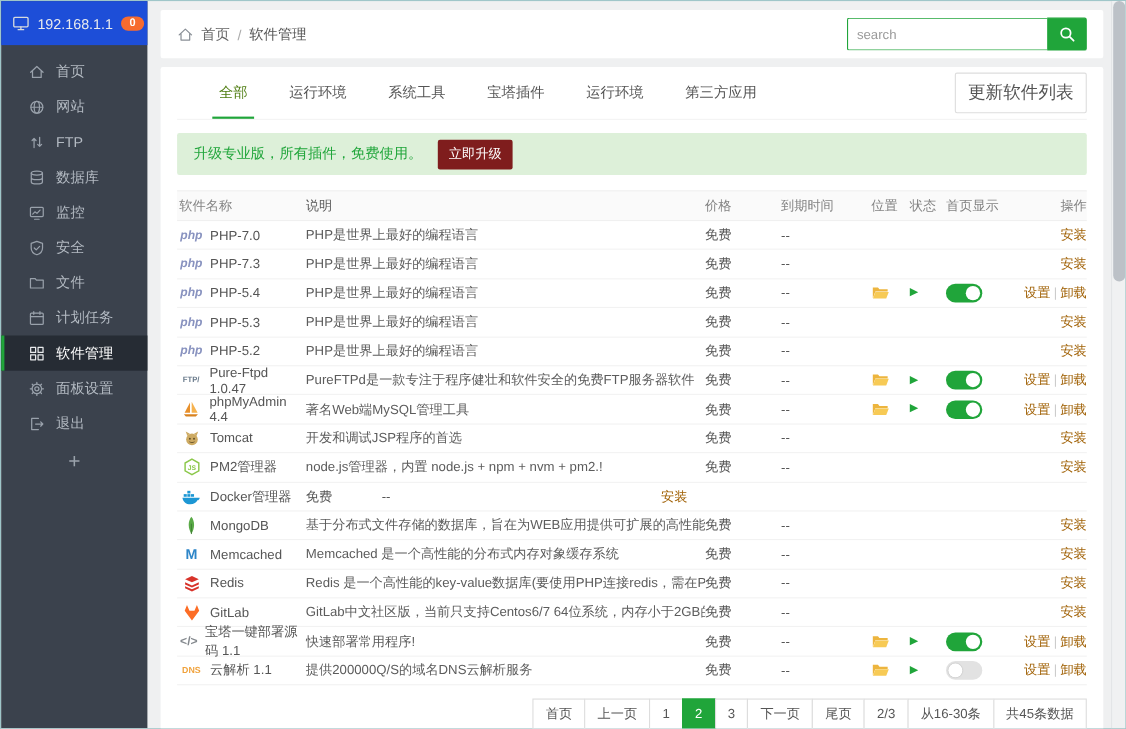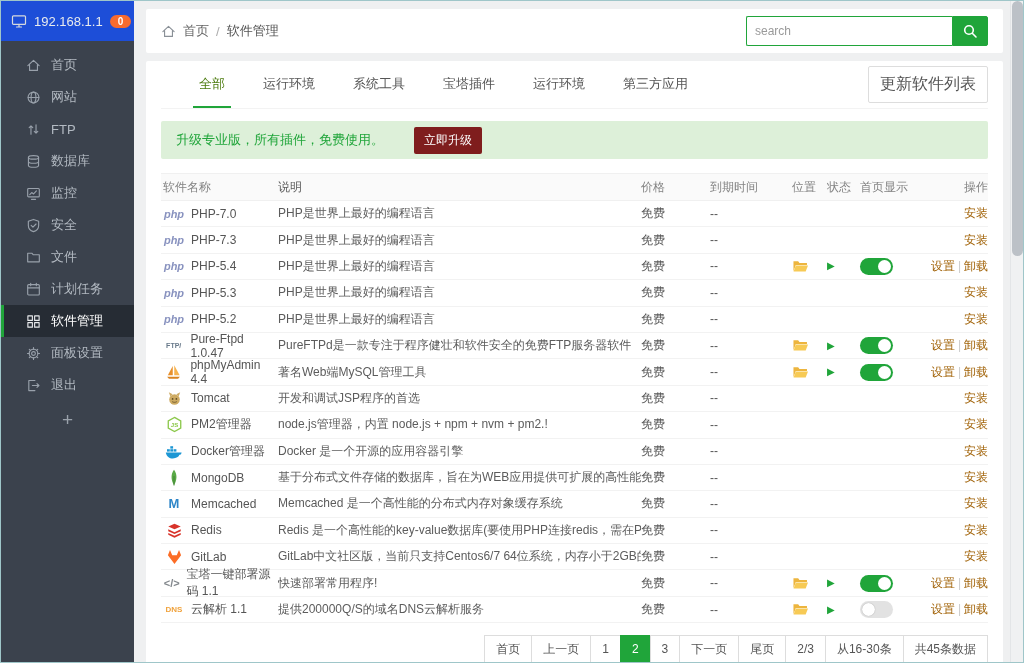--- a/index.html
+++ b/index.html
@@ -23,31 +23,31 @@
   .svgi { display:inline-flex; }
   .svgi svg { display:block; }
   
   .content { position:absolute; left:133px; top:0; right:0; bottom:0; padding:8px 20px 0 12px; }
   .card { background:#fff; border-radius:2px; }
   .crumbbar { height:44px; display:flex; align-items:center; padding:0 15px; margin-bottom:8px; }
   .crumb { display:flex; align-items:center; gap:7px; color:#666; font-size:13px; }
   .crumb .svgi { color:#8a9097; }
   .crumb .cur { color:#555; }
   .searchbox { margin-left:auto; display:flex; height:30px; }
-  .searchbox input { width:206px; height:30px; border:1px solid #20a53a; border-right:none; padding:0 8px; font-size:12px; color:#404040; outline:none; border-radius:2px 0 0 2px; }
+  .searchbox input { width:182px; height:30px; border:1px solid #20a53a; border-right:none; padding:0 8px; font-size:12px; color:#404040; outline:none; border-radius:2px 0 0 2px; }
   .searchbox input::placeholder { color:#9a9a9a; }
   .search-btn { width:36px; height:30px; background:#20a53a; border:1px solid #20a53a; border-radius:0 2px 2px 0; display:flex; align-items:center; justify-content:center; cursor:pointer; }
   .main-card { padding:0 15px 14px 15px; min-height:589px; }
   
   .tabbar { display:flex; align-items:center; height:48px; border-bottom:1px solid #f3f3f3; }
   .tab { margin-right:26px; padding:0 6px; height:47px; line-height:45px; font-size:13px; color:#555; cursor:pointer; border-bottom:2px solid transparent; }
   .tab.active { color:#4d7c0f; border-bottom-color:#20a53a;margin-left:32px; }
   .update-btn { margin-left:auto; border:1px solid #ddd; background:#fff; color:#555; font-size:16px; padding:7px 11px; border-radius:2px; cursor:pointer; }
   
-  .banner { margin:12px 0 14px; background:#ddf0d9; border-radius:2px; height:38px; display:flex; align-items:center; padding:0 15px; gap:30px; }
+  .banner { margin:12px 0 14px; background:#ddf0d9; border-radius:2px; height:38px; display:flex; align-items:center; padding:0 15px; gap:14px; }
   .banner-text { color:#20a53a; font-size:13px; }
   .upgrade-btn { background:#7f1d1d; color:#fff; border:none; font-size:12px; padding:5px 10px; border-radius:2px; cursor:pointer; }
   
   .tbl { width:100%; font-size:12px; }
   .thead, .trow { display:flex; align-items:center; }
   .thead { background:#fafafa; border-top:1px solid #f0f0f0; border-bottom:1px solid #f0f0f0; height:28px; color:#838383; }
   .trow { height:26.4px; border-bottom:1px solid #f2f2f2; color:#555; }
   .c-name { width:117px; display:flex; align-items:center; gap:6px; padding-left:2px; }
   .c-desc { flex:1; color:#5c5c5c; white-space:nowrap; overflow:hidden; }
   .c-price { width:69px; }
@@ -443,21 +443,20 @@
                     <rect x="2" y="6.2" width="2.8" height="2.4"></rect>
                     <rect x="5.3" y="6.2" width="2.8" height="2.4"></rect>
                     <rect x="8.6" y="6.2" width="2.8" height="2.4"></rect>
                     <rect x="5.3" y="3.2" width="2.8" height="2.4"></rect>
                     <path d="M.8 9.4h15.8c-.2 1.2-1 2.4-2.2 2.4-.6 2-3 3.6-6.6 3.6-3.4 0-6.2-1.8-7-6z"></path>
                   </g>
                 </svg>
               </span>
               <span>Docker管理器</span>
             </div>
-            <div class="c-desc">Docker 是一个开源的应用容器引擎</div>
             <div class="c-price">免费</div>
             <div class="c-exp">--</div>
             <div class="c-loc"></div>
             <div class="c-status"></div>
             <div class="c-show"></div>
             <div class="c-act"><a>安装</a></div>
           </div>
           <div class="trow">
             <div class="c-name">
               <span class="rowicon">

